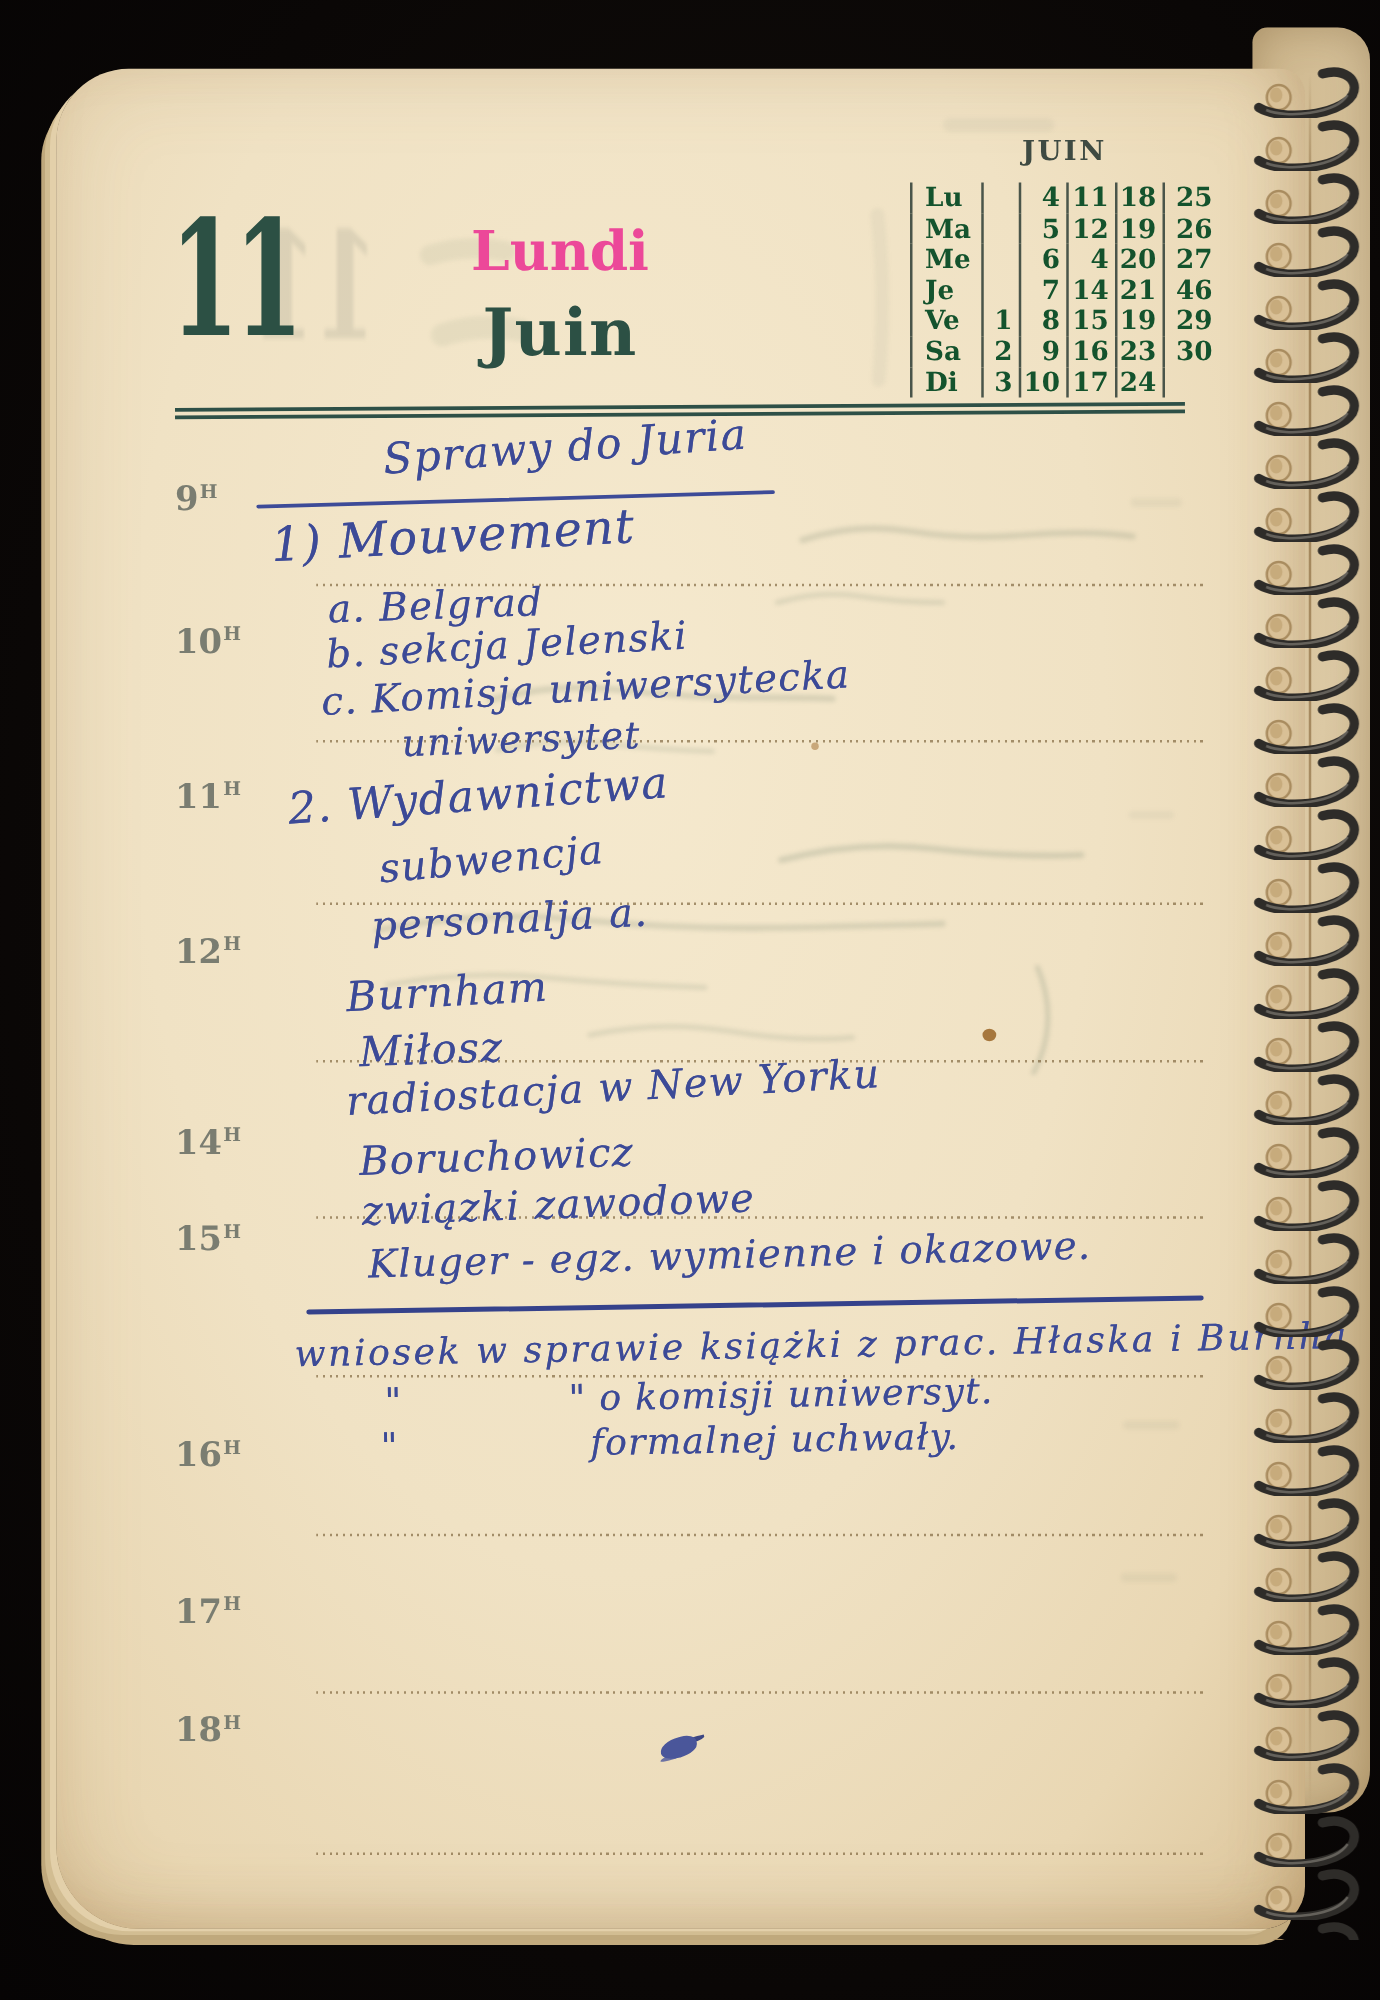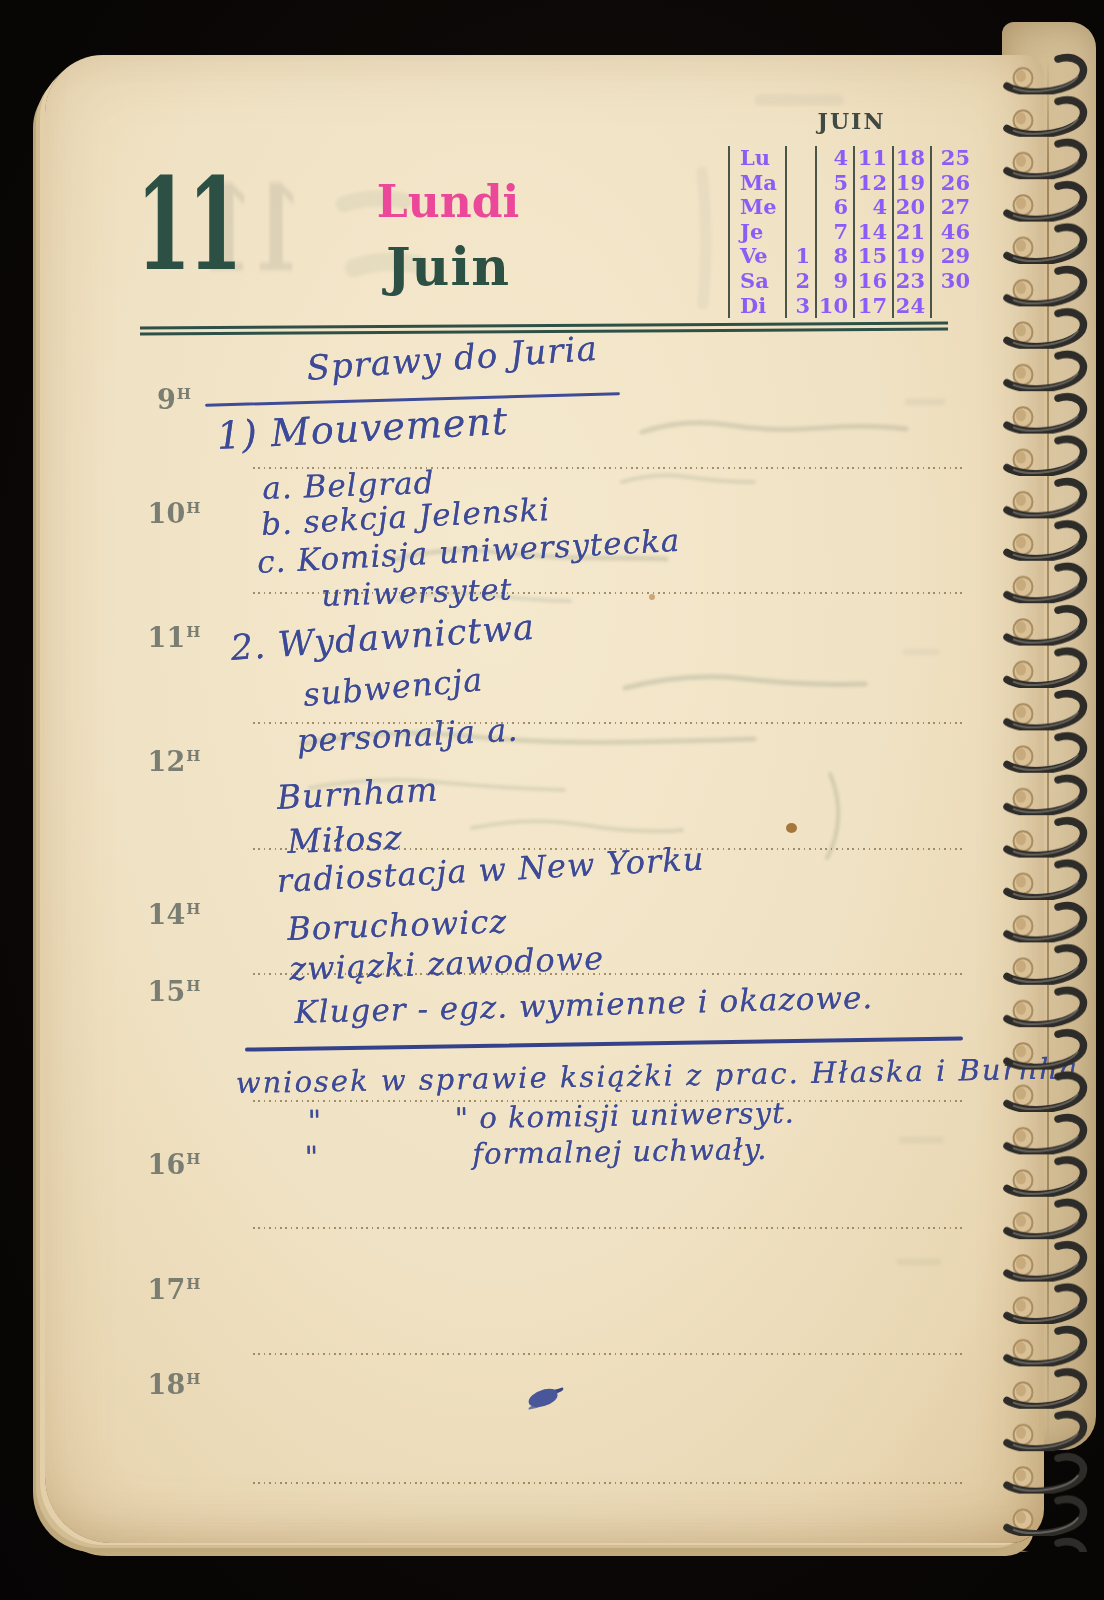--- a/index.html
+++ b/index.html
@@ -56,27 +56,27 @@
     border-top:3px solid #2e5047;border-bottom:3px solid #2e5047;
     transform:rotate(-.35deg);
   }
 
   
   .cal-title{position:absolute;left:728px;top:108px;width:247px;text-align:center;
     font-size:22px;font-weight:bold;letter-spacing:2px;color:#3e4a42;}
   .cal-table{
     position:absolute;left:728px;top:146px;display:grid;
     grid-template-columns:57px 30px 38px 39px 38px 45px;
-    font-size:21px;font-weight:bold;color:#8b5cf6;line-height:24.6px;
+    font-size:21px;font-weight:bold;color:#14532d;line-height:24.6px;
   }
   .cal-day{border-left:2px solid #4a554a;padding-left:10px;}
   .cal-date{border-left:2px solid #4a554a;text-align:right;padding-right:5px;}
 
   
-  .hour{position:absolute;left:140px;width:68px;text-align:center;
+  .hour{position:absolute;left:140px;width:68px;text-align:left;
     font-size:27px;font-weight:bold;color:#7a7d71;}
   .hour sup{font-size:15px;margin-left:1px;}
   .h0{top:384px}.h1{top:498px}.h2{top:622px}.h3{top:746px}.h4{top:899px}
   .h5{top:976px}.h6{top:1149px}.h7{top:1274px}.h8{top:1369px}
   .dot{
     position:absolute;left:253px;width:712px;height:2px;opacity:.75;
     background-image:repeating-linear-gradient(90deg, rgba(125,100,60,.9) 0 1.6px, rgba(125,100,60,0) 1.6px 5.4px);
   }
   .d0{top:467px}.d1{top:592px}.d2{top:722px}.d3{top:848px}.d4{top:973px}
   .d5{top:1100px}.d6{top:1227px}.d7{top:1353px}.d8{top:1482px}

